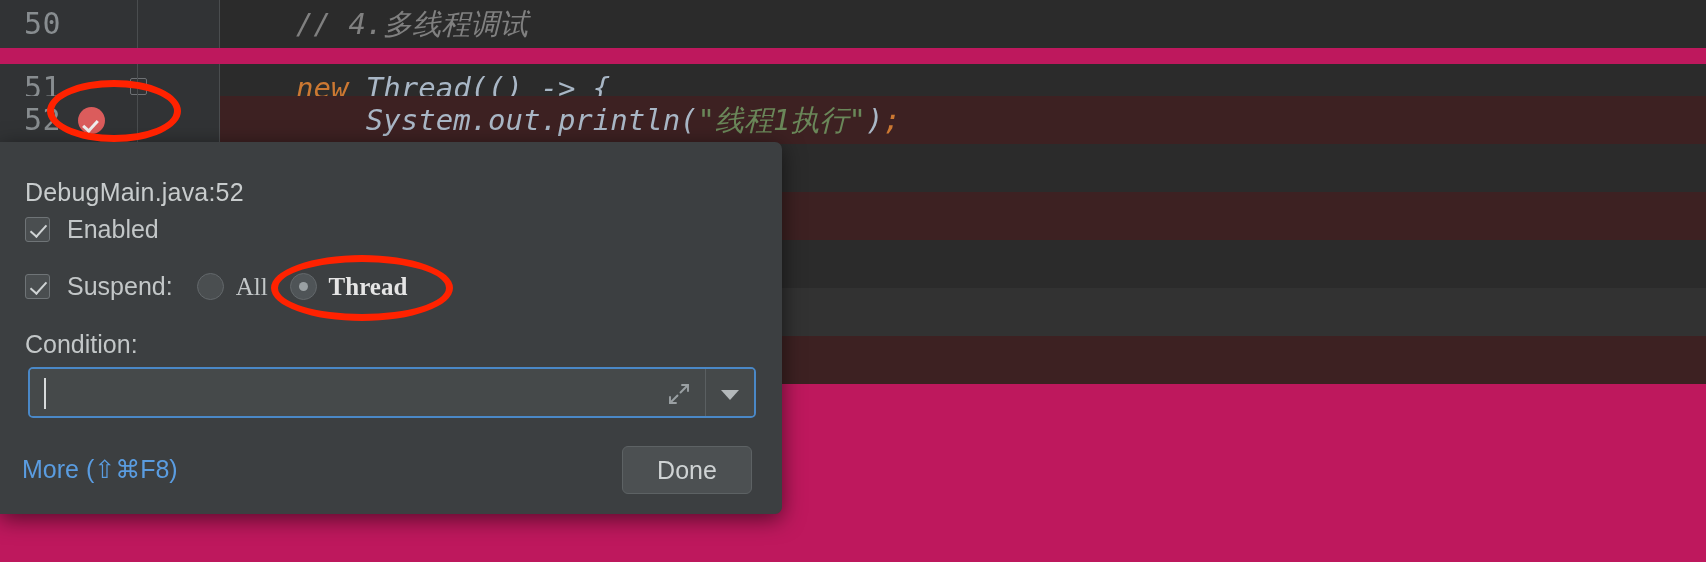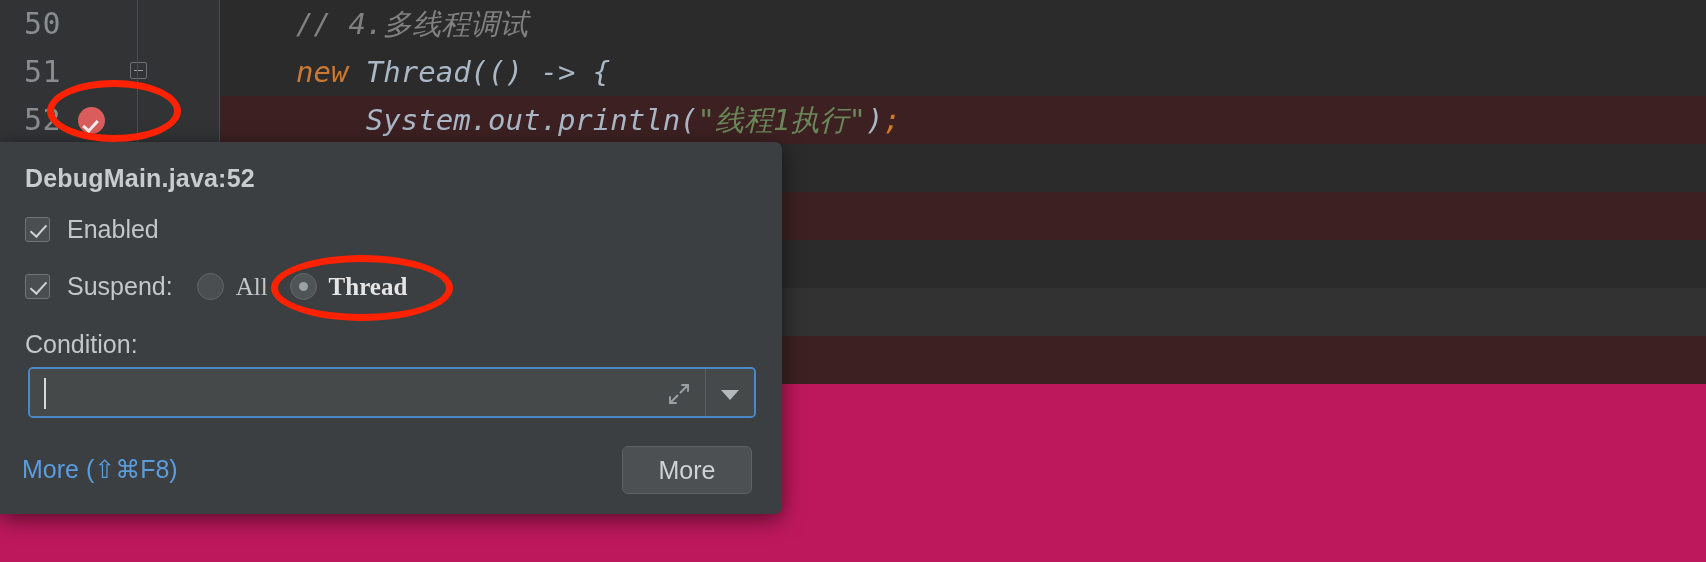--- a/index.html
+++ b/index.html
@@ -146,23 +146,23 @@
     height: 372px;
     background: #3c3f41;
     border-radius: 0 7px 7px 0;
     box-shadow: 0 5px 22px rgba(0,0,0,0.55);
     z-index: 40;
   }
 
   .popup-title {
     position: absolute;
     left: 25px;
-    top: 22px;
-    font-size: 25px;
-    font-weight: bold;
+    top: 36px;
+    font-size: 25px;
+    font-weight: normal;
     color: #c8cccd;
     letter-spacing: 0.2px;
   }
 
   
   .row-enabled { position: absolute; left: 25px; top: 73px; display: flex; align-items: center; }
   .row-suspend { position: absolute; left: 25px; top: 130px; display: flex; align-items: center; }
 
   .cbox {
     width: 25px; height: 25px;
@@ -325,21 +325,21 @@
   <div class="editor">
     <div id="rows-host">
         <div class="code-row plain" style="top: 0px;">
           <div class="gutter">
             <div class="lineno">50</div>
             <div class="gutter-sep-a"></div>
             <div class="gutter-sep-b"></div>
           </div>
           <div class="code-text"><span class="tok-comment">// 4.多线程调试</span></div>
         </div>
-        <div class="code-row plain" style="top: 48px; align-items: center;">
+        <div class="code-row plain" style="top: 64px; align-items: center;">
           <div class="gutter">
             <div class="lineno">51</div>
             <div class="fold-marker"></div>
             <div class="gutter-sep-a"></div>
             <div class="gutter-sep-b"></div>
           </div>
           <div class="code-text"><span class="tok-kw">new </span><span class="tok-plain">Thread(() -&gt; {</span></div>
         </div>
         <div class="code-row bp" style="top: 96px;">
           <div class="gutter">
@@ -432,19 +432,19 @@
             <path d="M3 21 L9 21"></path>
           </svg>
         </span>
       </div>
       <div class="cond-divider"></div>
       <div class="cond-dropdown"></div>
     </div>
 
     <div class="more-link">More (⇧⌘F8)</div>
 
-    <button class="done-btn">More</button>
+    <button class="done-btn">Done</button>
   </div>
 
   <div class="annot annot-bp"></div>
   <div class="annot annot-thread"></div>
 
 </div>
 
 </body></html>

